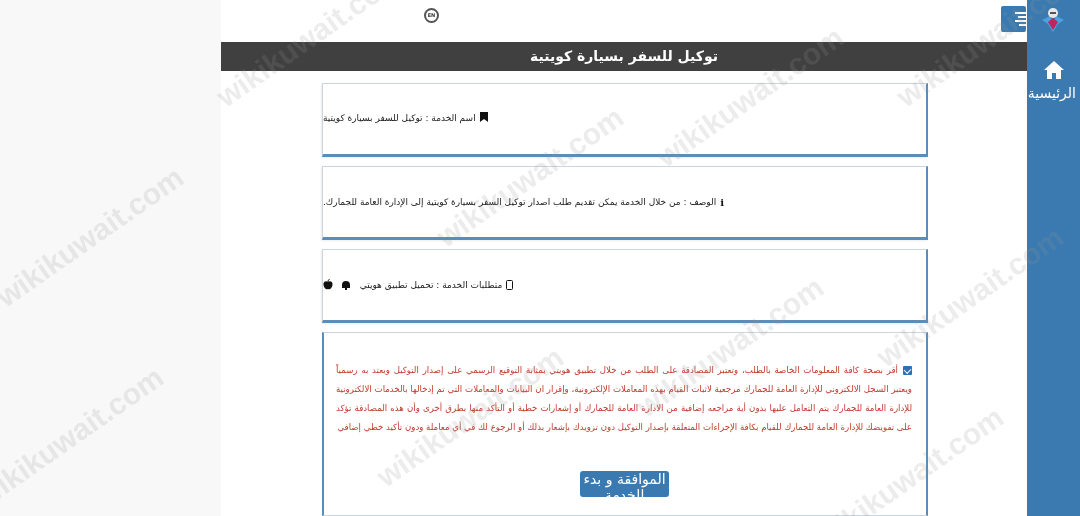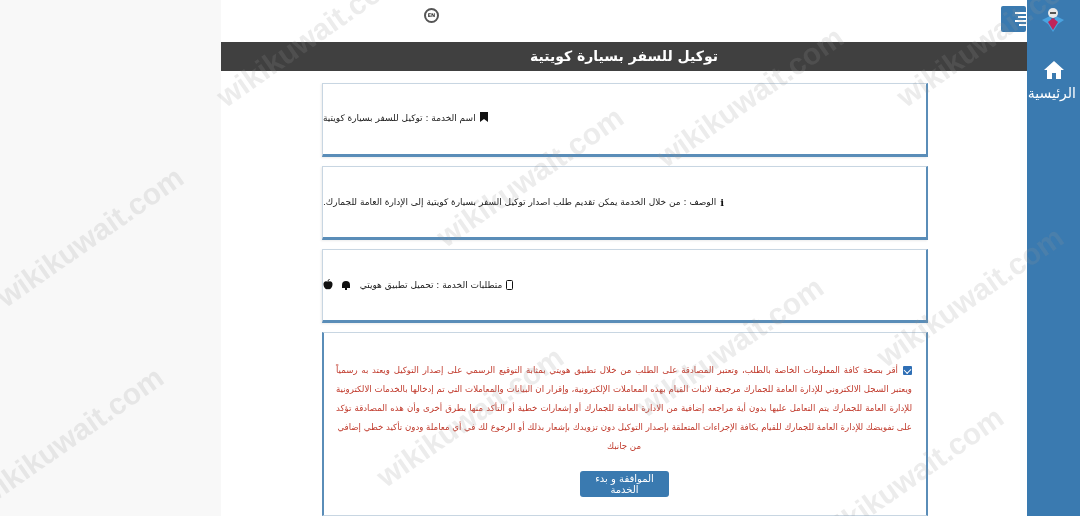--- a/index.html
+++ b/index.html
@@ -79,21 +79,21 @@
     display: inline-block; width: 9px; height: 9px; background: #2f6fb5;
     border-radius: 1px; vertical-align: middle; margin-left: 5px; position: relative; cursor: pointer;
   }
   .chk::after {
     content: ""; position: absolute; left: 2px; top: 1px; width: 4px; height: 5px;
     border: solid #fff; border-width: 0 1.5px 1.5px 0; transform: rotate(45deg);
   }
   .last-line { text-align: center; display: block; }
   .agree-btn {
     position: absolute; left: 580px; top: 471px; width: 89px; height: 26px;
-    background: #3a7ab0; color: #fff; font-size: 10px; border: none; border-radius: 3px;
+    background: #3a7ab0; color: #fff; font-size: 14px; border: none; border-radius: 3px;
     font-family: "DejaVu Sans", sans-serif; cursor: pointer;
   }
   .wm {
     position: absolute; color: rgba(150,150,150,0.18); font-size: 30px; font-weight: bold;
     transform: rotate(-35deg); pointer-events: none; direction: ltr; white-space: nowrap;
     font-family: "Liberation Sans", sans-serif;
   }
 </style>
 </head>
 <body>
@@ -164,21 +164,20 @@
           <path d="M5 3 C7 1.5 10 2.5 9.5 6 C9 9 7 11 5 10 C3 11 1 9 0.5 6 C0 2.5 3 1.5 5 3 Z" fill="#111"></path>
           <path d="M5 3 C5 1 6 0 7 0" stroke="#111" fill="none"></path>
         </svg>
     </span>
   </div>
 </div>
 
 <div class="consent">
   <div class="consent-text">
     <span class="chk"></span><span>أقر بصحة كافة المعلومات الخاصة بالطلب، وتعتبر المصادقة على الطلب من خلال تطبيق هويتي بمثابة التوقيع الرسمي على إصدار التوكيل ويعتد به رسمياً ويعتبر السجل الالكتروني للإدارة العامة للجمارك مرجعية لاثبات القيام بهذه المعاملات الإلكترونية، وإقرار ان البيانات والمعاملات التي تم إدخالها بالخدمات الالكترونية للإدارة العامة للجمارك يتم التعامل عليها بدون أية مراجعه إضافية من الادارة العامة للجمارك أو إشعارات خطية أو التأكد منها بطرق أخرى وأن هذه المصادقة تؤكد على تفويضك للإدارة العامة للجمارك للقيام بكافة الإجراءات المتعلقة بإصدار التوكيل دون تزويدك بإشعار بذلك أو الرجوع لك في أي معاملة ودون تأكيد خطي إضافي</span>
-    <span class="last-line">من جانبك</span>
   </div>
 </div>
 
 <button class="agree-btn">الموافقة و بدء الخدمة</button>
 
 <div class="wm" style="left:200px; top:20px;">wikikuwait.com</div>
 <div class="wm" style="left:-20px; top:220px;">wikikuwait.com</div>
 <div class="wm" style="left:-40px; top:420px;">wikikuwait.com</div>
 <div class="wm" style="left:420px; top:160px;">wikikuwait.com</div>
 <div class="wm" style="left:640px; top:80px;">wikikuwait.com</div>

